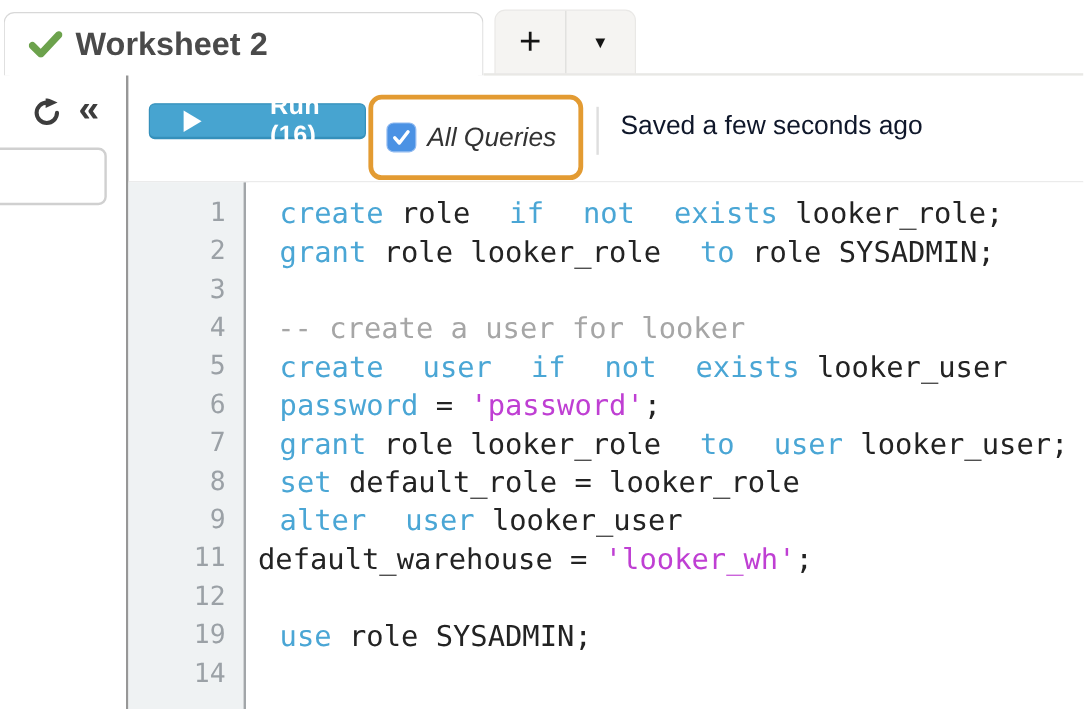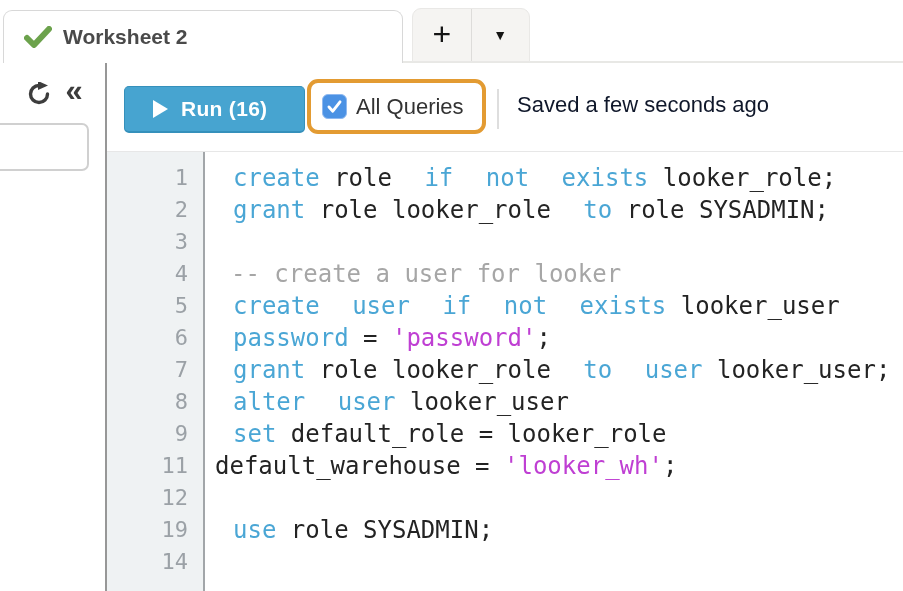--- a/index.html
+++ b/index.html
@@ -9,21 +9,21 @@
     overflow:hidden; font-family:"Liberation Sans", sans-serif;
   }
 
   
   .tab-active {
     position:absolute; left:3px; top:10px; width:400px; height:53px;
     background:#fff; border:1px solid #d8d8d8; border-bottom:none;
     border-radius:9px 9px 0 0; display:flex; align-items:center; z-index:3;
   }
   .tab-check { width:28px; height:22px; margin-left:20px; flex:0 0 auto; }
-  .tab-label { margin-left:11px; font-size:21px; font-weight:bold; color:#4a4a4a; }
+  .tab-label { margin-left:11px; font-size:27px; font-weight:bold; color:#4a4a4a; }
   .tab-group {
     position:absolute; left:412px; top:8px; width:118px; height:54px;
     background:#f5f4f2; border:1px solid #e9e8e6; border-radius:9px 9px 0 0;
     display:flex; z-index:3;
   }
   .tab-group .seg { flex:1; display:flex; align-items:center; justify-content:center; cursor:pointer; }
   .tab-group .seg + .seg { border-left:1px solid #dddcda; }
   .glyph-plus { font-size:32px; font-weight:400; color:#141414; line-height:1; margin-top:-2px; }
   .glyph-caret { font-size:14px; color:#141414; line-height:1; }
   .tabbar-line { position:absolute; left:403px; right:0; top:61px; height:2px; background:#e8e8e5; z-index:1; }
@@ -35,34 +35,34 @@
     font-size:31px; font-weight:bold; color:#3d3d3d; cursor:pointer; line-height:34px; text-align:center;
   }
   .side-box {
     position:absolute; left:-10px; top:123px; width:99px; height:48px;
     background:#fff; border:2px solid #d0d0d0; border-radius:7px; z-index:2;
   }
   .main-divider { position:absolute; left:105px; top:62px; width:2px; bottom:0; background:#979797; }
 
   
   .run-btn {
-    position:absolute; left:124px; top:86px; width:181px; height:47px;
+    position:absolute; left:124px; top:86px; width:181px; height:30px;
     background:var(--run-bg); border:1px solid #3590bb; border-bottom-width:2px; border-radius:5px;
-    display:flex; align-items:center; cursor:pointer;
+    display:flex; align-items:center; cursor:pointer;gap:44px;
   }
   .play-tri {
     width:0; height:0; margin-left:28px;
     border-left:15px solid #fff; border-top:9px solid transparent; border-bottom:9px solid transparent;
   }
   .run-label { color:#fff; font-size:21px; font-weight:bold; margin-left:13px; letter-spacing:.3px; }
 
   .annotation-box {
-    position:absolute; left:307px; top:79px; width:179px; height:55px;
+    position:absolute; left:307px; top:79px; width:179px; height:71px;
     border:4px solid var(--annot); border-radius:11px; z-index:2;
-    display:flex; align-items:center;
+    display:flex; align-items:center;font-style:italic;
   }
   .checkbox {
     width:25px; height:25px; margin-left:11px; border-radius:6px;
     background:var(--cb-bg); border:1px solid #8fb9f0; cursor:pointer; flex:0 0 auto;
     display:flex; align-items:center; justify-content:center;
   }
   .checkbox svg { width:17px; height:17px; }
   .cb-label { margin-left:9px; font-size:22px; color:#333; }
 
   .saved-divider { position:absolute; left:497px; top:89px; width:2px; height:40px; background:#dedede; }
@@ -157,21 +157,21 @@
       <div class="line-num">14</div>
     </div>
   <div class="code-area" id="code">
       <div class="code-line"><span class="kw">create</span><span class="pl"> role </span><span class="kw">if</span><span class="pl"> </span><span class="kw">not</span><span class="pl"> </span><span class="kw">exists</span><span class="pl"> looker_role;</span></div>
       <div class="code-line"><span class="kw">grant</span><span class="pl"> role looker_role </span><span class="kw">to</span><span class="pl"> role SYSADMIN;</span></div>
       <div class="code-line"></div>
       <div class="code-line"><span class="cm">-- create a user for looker</span></div>
       <div class="code-line"><span class="kw">create</span><span class="pl"> </span><span class="kw">user</span><span class="pl"> </span><span class="kw">if</span><span class="pl"> </span><span class="kw">not</span><span class="pl"> </span><span class="kw">exists</span><span class="pl"> looker_user</span></div>
       <div class="code-line"><span class="kw">password</span><span class="pl"> = </span><span class="str">'password'</span><span class="pl">;</span></div>
       <div class="code-line"><span class="kw">grant</span><span class="pl"> role looker_role </span><span class="kw">to</span><span class="pl"> </span><span class="kw">user</span><span class="pl"> looker_user;</span></div>
+      <div class="code-line"><span class="kw">set</span><span class="pl"> default_role = looker_role</span></div>
       <div class="code-line"><span class="kw">alter</span><span class="pl"> </span><span class="kw">user</span><span class="pl"> looker_user</span></div>
-      <div class="code-line"><span class="kw">set</span><span class="pl"> default_role = looker_role</span></div>
       <div class="code-line"><span class="pl">default_warehouse = </span><span class="str">'looker_wh'</span><span class="pl">;</span></div>
       <div class="code-line"></div>
       <div class="code-line"><span class="kw">use</span><span class="pl"> role SYSADMIN;</span></div>
       <div class="code-line"></div>
     </div>
 
 </div>
 
 </body></html>

